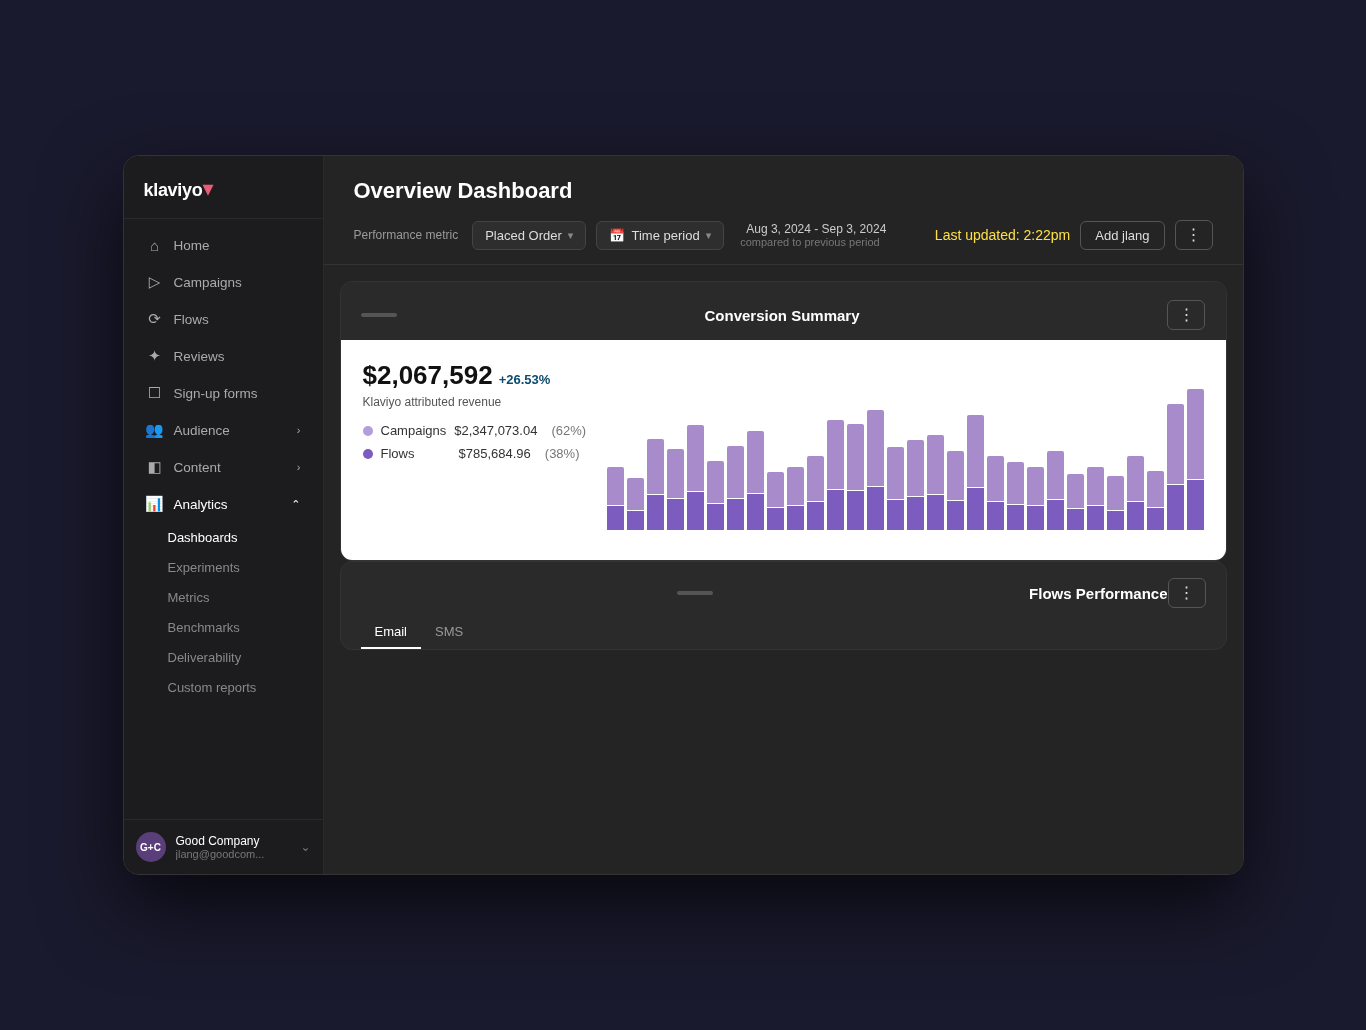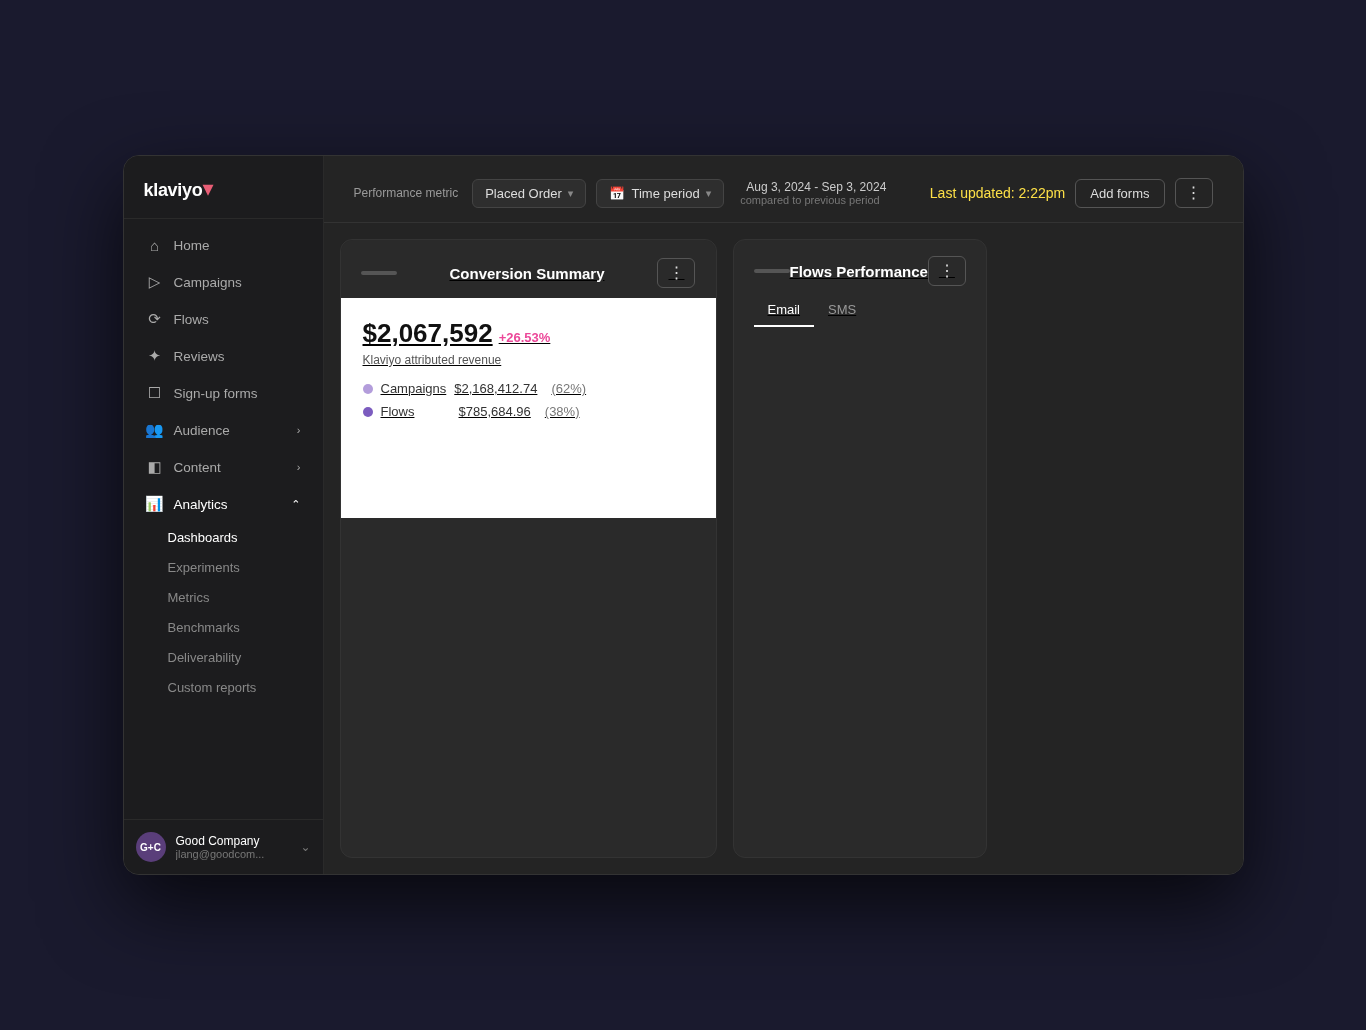--- a/index.html
+++ b/index.html
@@ -185,24 +185,22 @@
       color: #ddd;
       padding: 6px 10px;
       font-size: 16px;
       cursor: pointer;
       line-height: 1;
     }
     
     .cards-area {
       padding: 16px 16px;
       display: flex;
-      flex-direction: row;
-      gap: 16px;
+      flex-direction: column;
       flex: 1;
-      text-decoration: underline;
     }
     .card {
       background: #2a2a2a;
       border-radius: 12px;
       overflow: hidden;
       border: 1px solid #333;
     }
     .card-title {
       color: #fff;
       font-size: 15px;
@@ -231,21 +229,21 @@
     .revenue-section {
       flex-shrink: 0;
       width: 220px;
     }
     .revenue-amount {
       font-size: 26px;
       font-weight: 700;
       color: #111;
     }
     .revenue-change {
-      color: #ec4899;
+      color: #0c4a6e;
       font-size: 13px;
       font-weight: 600;
       margin-left: 6px;
     }
     .revenue-label {
       color: #555;
       font-size: 12px;
       margin-top: 4px;
       margin-bottom: 14px;
     }
@@ -417,38 +415,39 @@
       <div class="footer-text">
         <div class="footer-company">Good Company</div>
         <div class="footer-email">jlang@goodcom...</div>
       </div>
       <span class="footer-chevron">⌄</span>
     </div>
   </div>
 
   <div class="main-content">
     <div class="page-header">
+      <div class="page-title">Overview Dashboard</div>
       <div class="toolbar">
         <span class="toolbar-label">Performance metric</span>
         <button class="dropdown-btn">
           <span>Placed Order</span>
           <span class="chevron-icon">▾</span>
         </button>
         <button class="dropdown-btn">
           <span style="color:#aaa;font-size:13px;">📅</span>
           <span>Time period</span>
           <span class="chevron-icon">▾</span>
         </button>
         <div class="date-group">
           <span class="date-range-text">Aug 3, 2024 - Sep 3, 2024</span>
           <span class="date-sub-text">compared to previous period</span>
         </div>
         <div class="toolbar-right">
           <span class="last-updated">Last updated: 2:22pm</span>
-          <button class="add-card-btn">Add forms</button>
+          <button class="add-card-btn">Add jlang</button>
           <button class="more-btn">⋮</button>
         </div>
       </div>
     </div>
 
     <div class="cards-area">
 
       <div class="card">
         <div class="conversion-card-header">
           <div class="section-drag-handle" style="padding:0; margin-right:auto; display:flex; align-items:center;">
@@ -460,21 +459,21 @@
         <div class="conversion-inner">
           <div class="revenue-section">
             <div style="display:flex; align-items:baseline;text-align:center;">
               <span class="revenue-amount">$2,067,592</span>
               <span class="revenue-change">+26.53%</span>
             </div>
             <div class="revenue-label">Klaviyo attributed revenue</div>
             <div class="legend-row">
               <div class="legend-dot" style="background:#b39ddb;"></div>
               <span class="legend-name">Campaigns</span>
-              <span class="legend-value">$2,168,412.74</span>
+              <span class="legend-value">$2,347,073.04</span>
               <span class="legend-pct">(62%)</span>
             </div>
             <div class="legend-row">
               <div class="legend-dot" style="background:#7c5cbf;"></div>
               <span class="legend-name">Flows</span>
               <span class="legend-value">$785,684.96</span>
               <span class="legend-pct">(38%)</span>
             </div>
           </div>
           <div class="chart-section" id="bar-chart">

